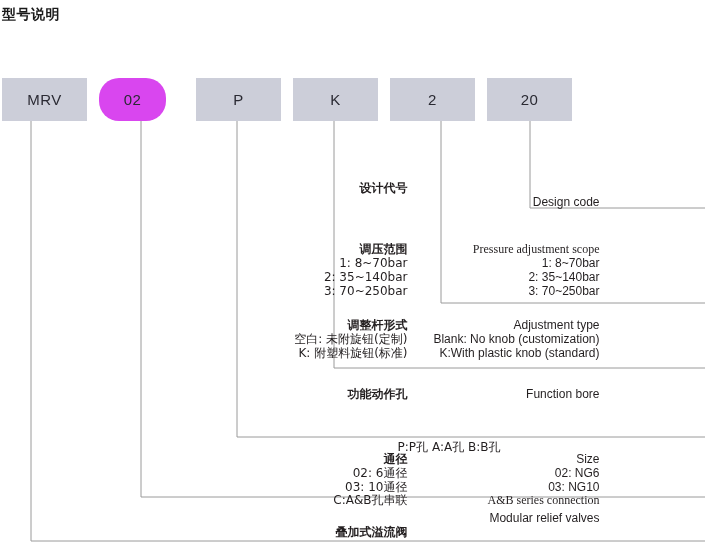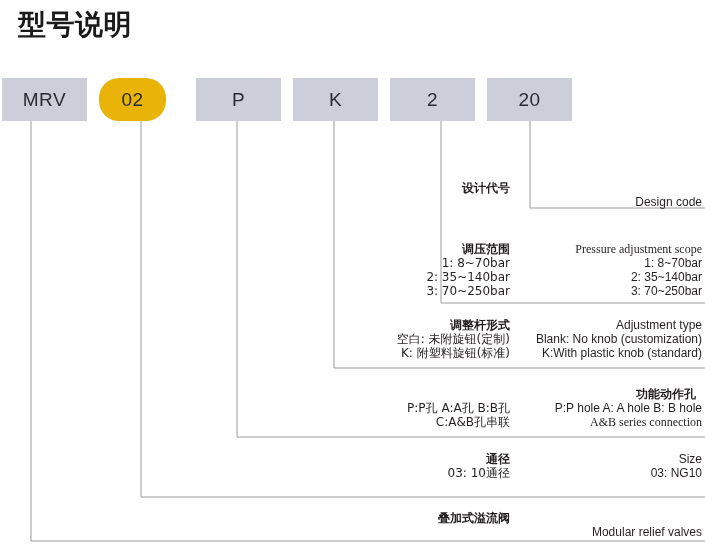--- a/index.html
+++ b/index.html
@@ -9,42 +9,41 @@
     font-family:"Liberation Sans","DejaVu Sans",sans-serif;
     color:#231f20;
     overflow:hidden;
     position:relative;
   }
   #diagram{
     position:absolute;left:0;top:0;width:705px;height:550px;
   }
   .title{
     position:absolute;left:2px;top:6px;
-    font-size:28px;font-weight:bold;letter-spacing:0.5px;
+    font-size:14px;font-weight:bold;letter-spacing:0.5px;
     color:#1a1a1a;
     font-family:"DejaVu Sans","Liberation Sans",sans-serif;
-    margin-left:16px;
   }
   
   .code-box{
     position:absolute;top:78px;height:43px;
     background:#ccced9;
     display:flex;align-items:center;justify-content:center;
-    font-size:19px;color:#2a2a33;
+    font-size:15px;color:#2a2a33;
     letter-spacing:0.5px;
     font-family:"Liberation Sans","DejaVu Sans",sans-serif;
   }
   
   svg.leaders{position:absolute;left:0;top:0;width:705px;height:550px;pointer-events:none;}
   
   .ann{
     position:absolute;
     display:flex;
     flex-direction:column;
-    align-items:flex-end;
+    align-items:center;
     line-height:1.16;
   }
   .ann .row{
     display:flex;
     justify-content:flex-end;
     white-space:nowrap;
   }
   .cn{
     text-align:right;
     font-size:12px;
@@ -73,21 +72,21 @@
       <path d="M 334 121 L 334 368 L 705 368" fill="none" stroke="#9a9a9a" stroke-width="1"></path>
       <path d="M 237 121 L 237 437 L 705 437" fill="none" stroke="#9a9a9a" stroke-width="1"></path>
       <path d="M 141 121 L 141 497 L 705 497" fill="none" stroke="#9a9a9a" stroke-width="1"></path>
       <path d="M 31 121 L 31 541 L 705 541" fill="none" stroke="#9a9a9a" stroke-width="1"></path>
     </svg>
 
   <div id="boxes-layer">
       <div class="code-box" style="left: 2px; width: 85px; background: rgb(204, 206, 217);">
         <span>MRV</span>
       </div>
-      <div class="code-box" style="left: 99px; width: 67px; background: #eab308; border-radius: 20px;">
+      <div class="code-box" style="left: 99px; width: 67px; background: #d946ef; border-radius: 20px;">
         <span>02</span>
       </div>
       <div class="code-box" style="left: 196px; width: 85px; background: rgb(204, 206, 217);">
         <span>P</span>
       </div>
       <div class="code-box" style="left: 293px; width: 85px; background: rgb(204, 206, 217);">
         <span>K</span>
       </div>
       <div class="code-box" style="left: 390px; width: 85px; background: rgb(204, 206, 217);">
         <span>2</span>
@@ -142,55 +141,60 @@
           <span class="cn" style="width: 305px;">空白: 未附旋钮(定制)</span>
           <span class="sep"></span>
           <span class="en" style="width: 186px;">Blank: No knob (customization)</span>
         </div>
         <div class="row">
           <span class="cn" style="width: 305px;">K: 附塑料旋钮(标准)</span>
           <span class="sep"></span>
           <span class="en" style="width: 186px;">K:With plastic knob (standard)</span>
         </div>
       </div>
-      <div class="ann" style="top: 388px; left: 0px; width: 702px;">
+      <div class="ann" style="top: 388px; left: 0px; width: 702px; gap: 39px;">
         <div class="row">
           <span class="cn hdr" style="width: 305px;">功能动作孔</span>
           <span class="sep"></span>
+          <span class="en" style="width: 186px;">Function bore</span>
         </div>
         <div class="row">
           <span class="cn" style="width: 305px;">P:P孔  A:A孔  B:B孔</span>
           <span class="sep"></span>
-          <span class="en" style="width: 186px;">P:P hole   A: A hole   B: B hole</span>
         </div>
         <div class="row">
           <span class="cn" style="width: 305px;">C:A&amp;B孔串联</span>
           <span class="sep"></span>
           <span class="en" style="width: 186px; font-family: Liberation Serif, serif;">A&amp;B series connection</span>
         </div>
       </div>
       <div class="ann" style="top: 453px; left: 0px; width: 702px;">
         <div class="row">
           <span class="cn hdr" style="width: 305px;">通径</span>
           <span class="sep"></span>
           <span class="en" style="width: 186px;">Size</span>
         </div>
         <div class="row">
+          <span class="cn" style="width: 305px;">02: 6通径</span>
+          <span class="sep"></span>
+          <span class="en" style="width: 186px;">02: NG6</span>
+        </div>
+        <div class="row">
           <span class="cn" style="width: 305px;">03: 10通径</span>
           <span class="sep"></span>
           <span class="en" style="width: 186px;">03: NG10</span>
         </div>
       </div>
       <div class="ann" style="top: 512px; left: 0px; width: 702px;">
         <div class="row">
+          <span class="cn" style="width: 305px;"></span>
+          <span class="sep"></span>
+          <span class="en" style="width: 186px;">Modular relief valves</span>
+        </div>
+        <div class="row">
           <span class="cn hdr" style="width: 305px;">叠加式溢流阀</span>
           <span class="sep"></span>
           <span class="en" style="width: 186px;"></span>
         </div>
-        <div class="row">
-          <span class="cn" style="width: 305px;"></span>
-          <span class="sep"></span>
-          <span class="en" style="width: 186px;">Modular relief valves</span>
-        </div>
       </div>
     </div>
 
 </div>
 
 </body></html>

